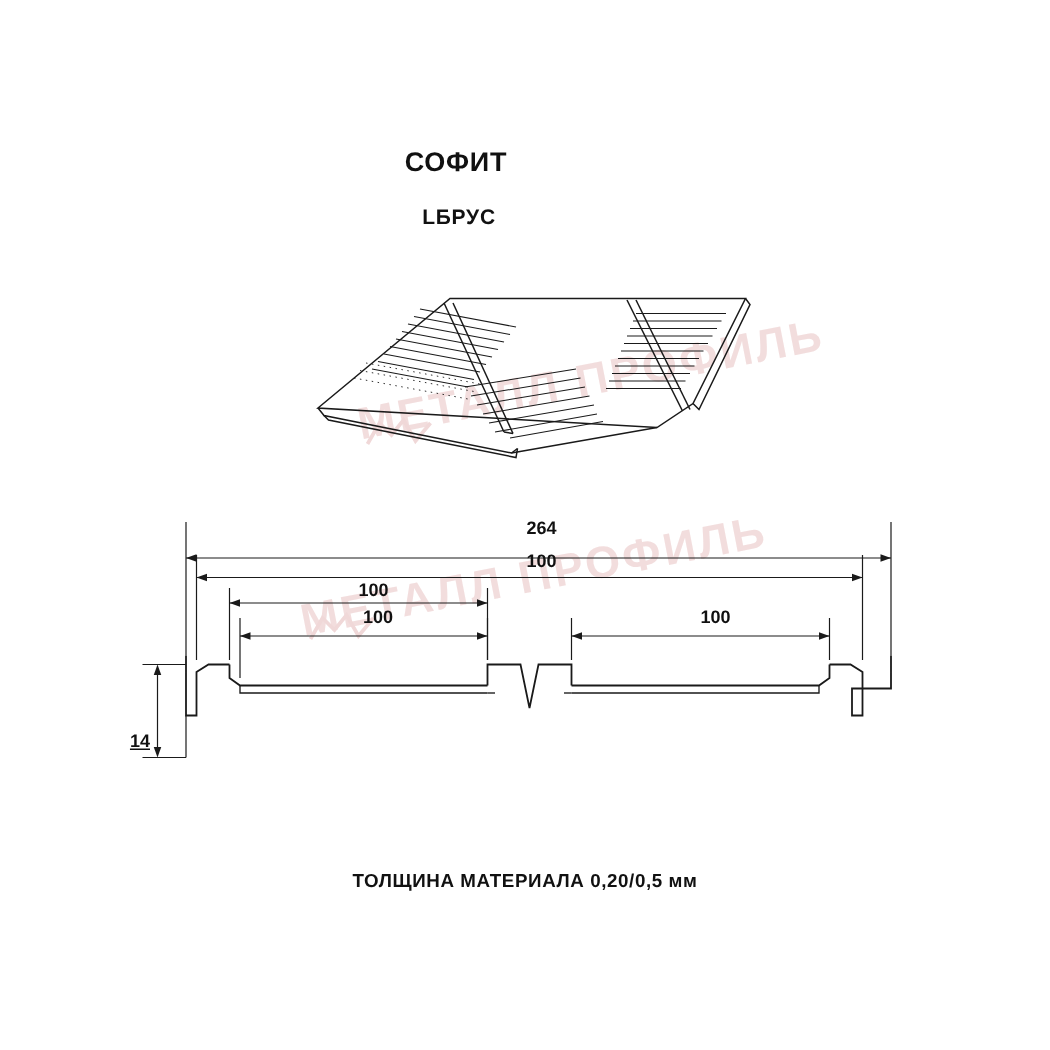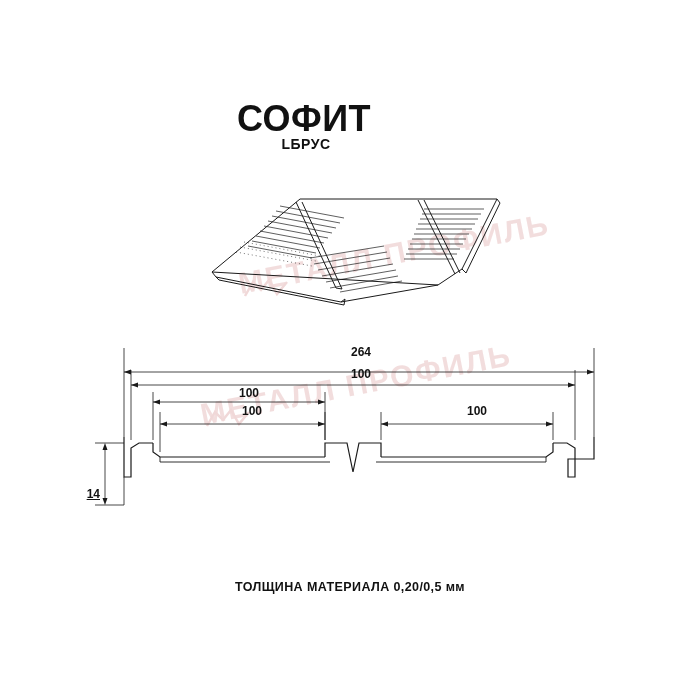--- a/index.html
+++ b/index.html
@@ -20,21 +20,21 @@
     left: 0; top: 0;
     width: 700px;
     height: 700px;
   }
   .title {
     position: absolute;
     left: 0;
     top: 98px;
     width: 608px;
     text-align: center;
-    font-size: 36px;
+    font-size: 18px;
     font-weight: bold;
     letter-spacing: 0.5px;
     color: #111111;
   }
   .subtitle {
     position: absolute;
     left: 0;
     top: 136px;
     width: 612px;
     text-align: center;

